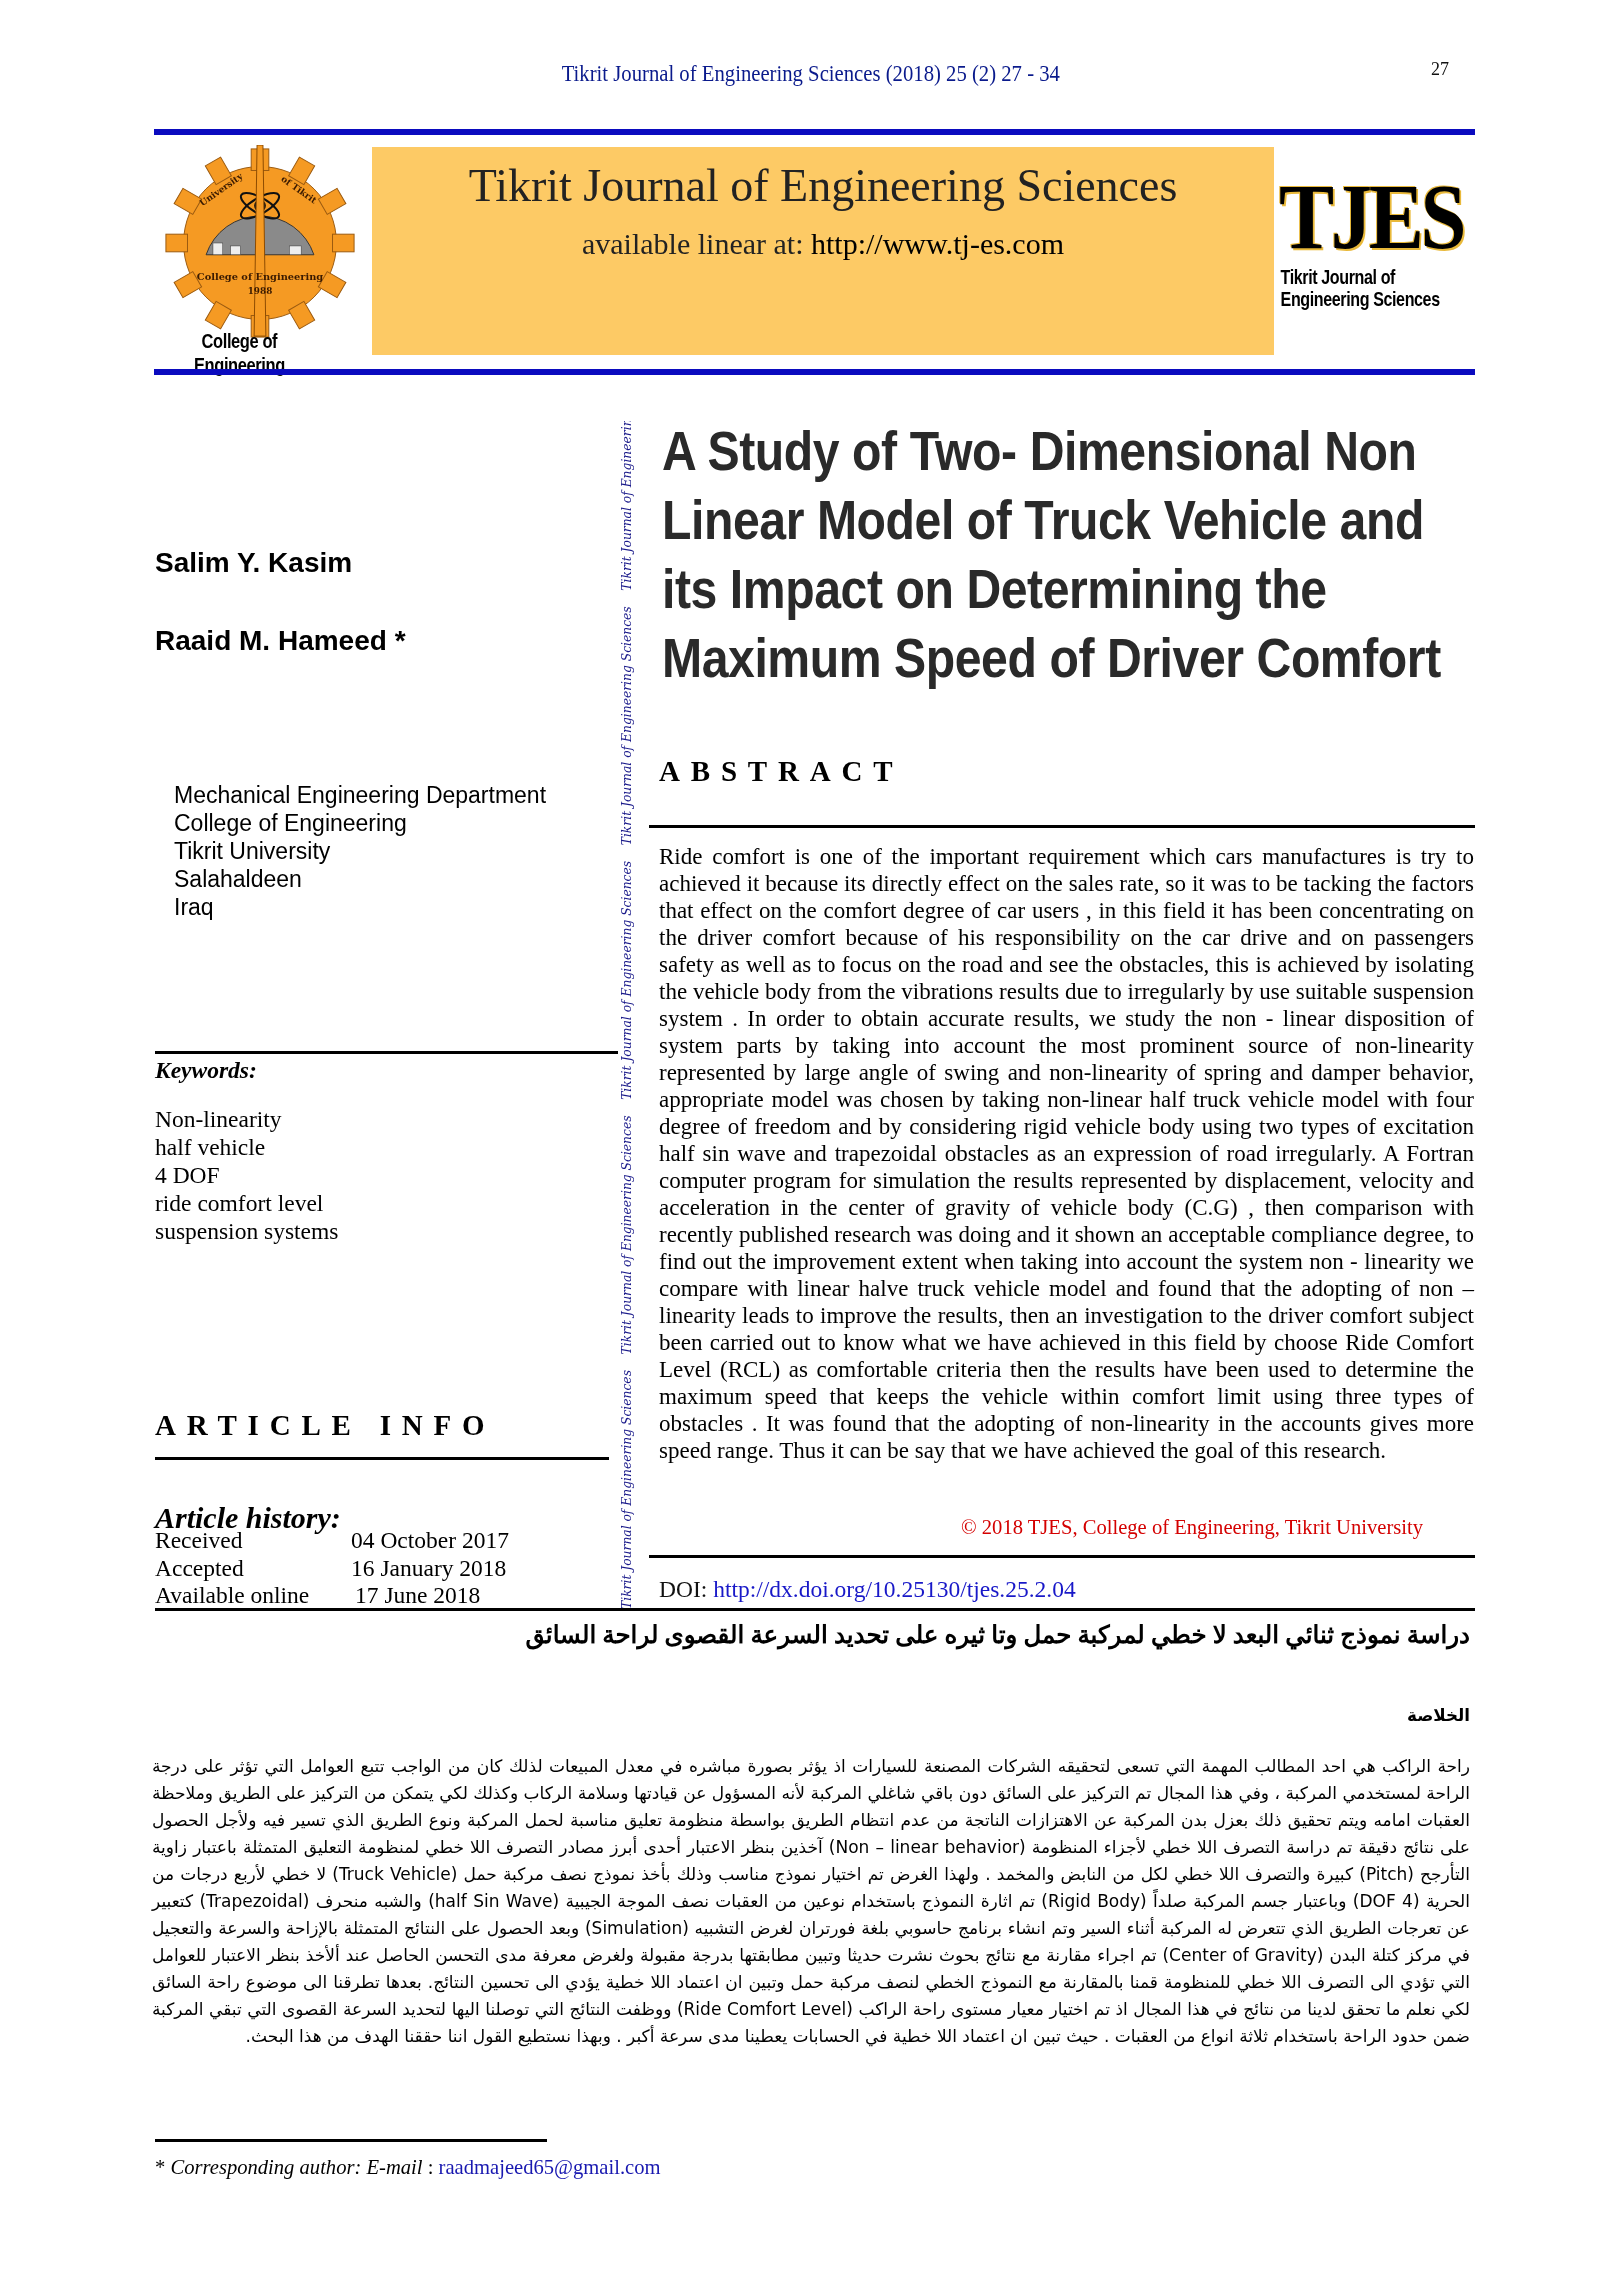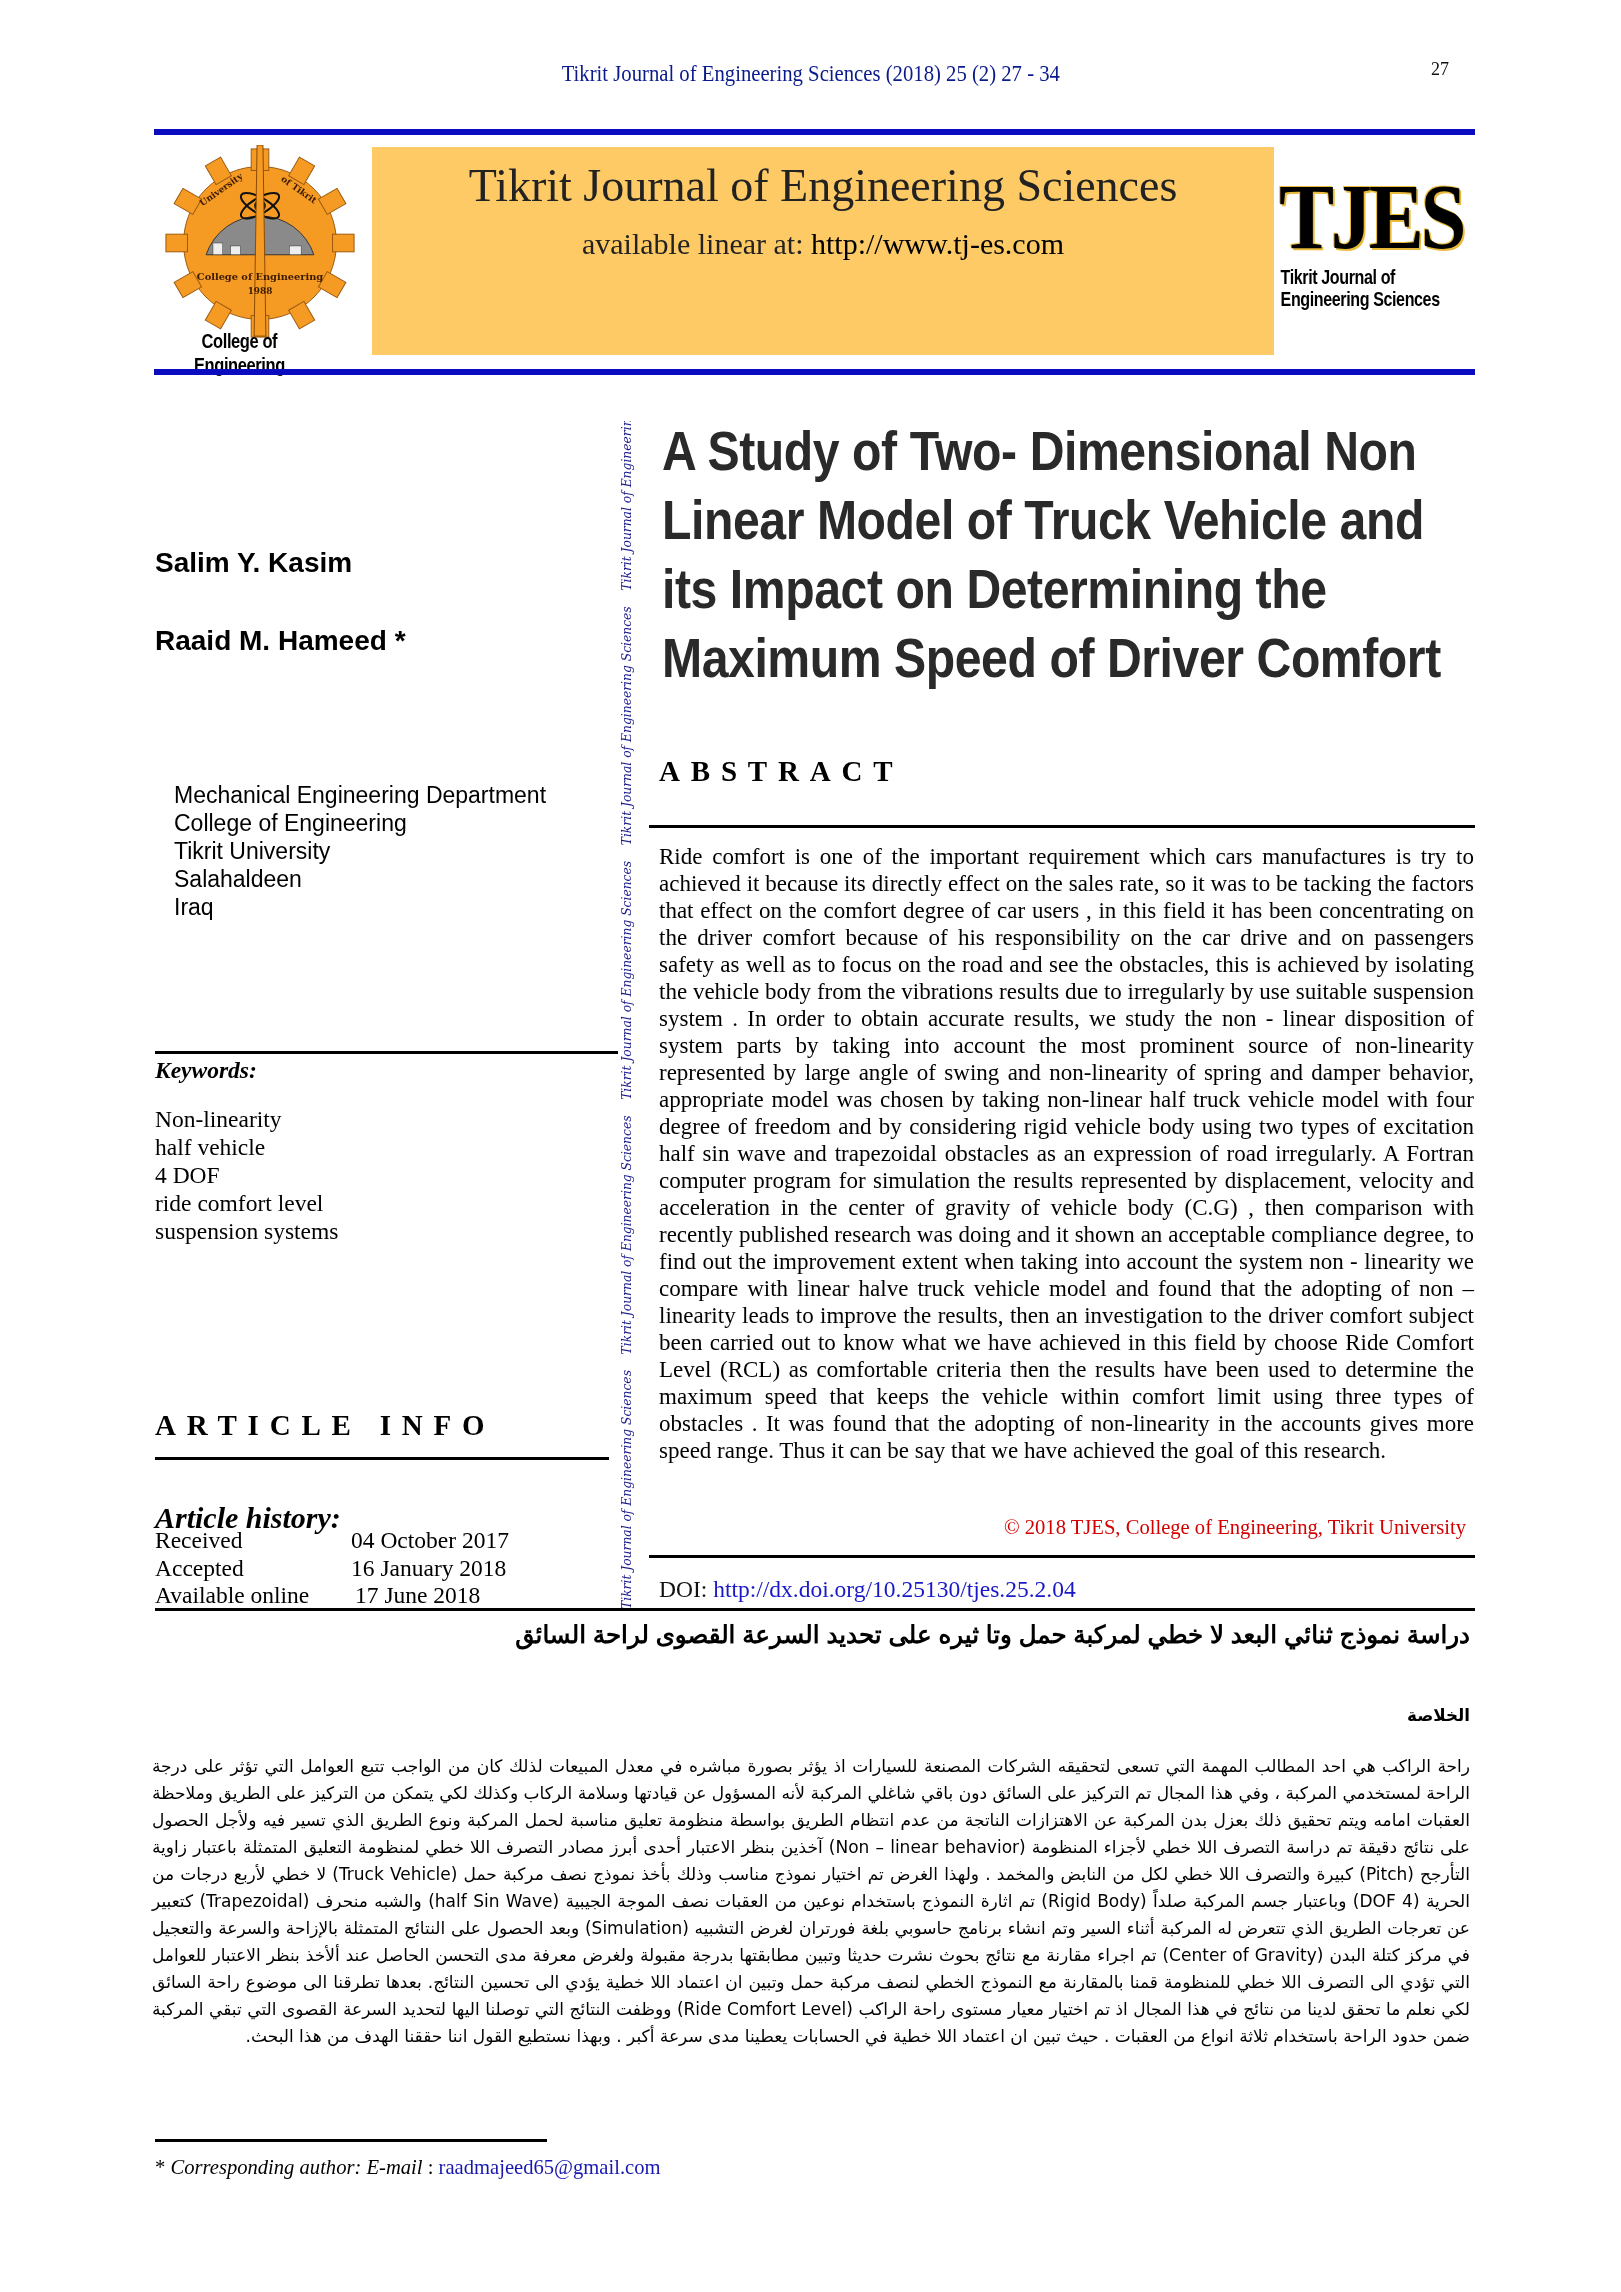--- a/index.html
+++ b/index.html
@@ -26,24 +26,24 @@
   .affil { left:174px; top:781px; font-family:"Liberation Sans", sans-serif; font-size:23px; line-height:28px; }
   .section-head { font-family:"Liberation Serif", serif; font-weight:bold; font-size:29px; letter-spacing:10.8px; }
   .black-rule { background:#000; height:2.9px; }
   .abstract-body { left:659px; top:843px; width:815px; font-size:23px; line-height:27px; text-align:justify; }
   .abstract-body p { margin:0; transform:scaleX(1); }
   .kw-label { left:155px; top:1057px; font-weight:bold; font-style:italic; font-size:23.5px; }
   .kw-list { left:155px; top:1105px; font-size:23.5px; line-height:28px; }
   .hist-label { left:155px; top:1465px; font-weight:bold; font-style:italic; font-size:30px;margin-top:36px; }
   .hist-row { left:155px; font-size:23.5px; }
   .hist-row .d { position:absolute; left:196px; white-space:nowrap; }
-  .copyright { left:961px; top:1516px; width:505px; text-align:right; font-size:20.6px; color:#d40000; white-space:nowrap; }
+  .copyright { left:961px; top:1516px; width:505px; font-size:20.6px; color:#d40000; white-space:nowrap; }
   .doi { left:659px; top:1576px; font-size:23.5px; color:#111; }
   .doi a { color:#1818c8; text-decoration:none; }
-  .ar-title { left:294px; top:1620px; width:1176px; direction:rtl; text-align:right; font-family:Liberation Sans, sans-serif; font-weight:bold; font-size:24.5px; }
+  .ar-title { left:294px; top:1620px; width:1176px; direction:rtl; text-align:right; font-family:Liberation Serif, serif; font-weight:bold; font-size:24.5px; }
   .ar-subhead { left:1176px; top:1705px; width:294px; direction:rtl; text-align:right; font-family:"DejaVu Sans", sans-serif; font-weight:bold; font-size:16.7px; }
   .ar-body { left:152px; top:1753px; width:1318px; direction:rtl; text-align:justify; font-family:"DejaVu Sans", sans-serif; font-size:17px; line-height:27px; }
   .footnote-rule { left:155px; top:2139px; width:392px; height:2.9px; background:#000; }
   .footnote { left:155px; top:2156px; font-size:20.6px; }
   .footnote i { font-style:italic; }
   .footnote a { color:#1818b0; text-decoration:none; }
 </style>
 </head>
 <body>
 

